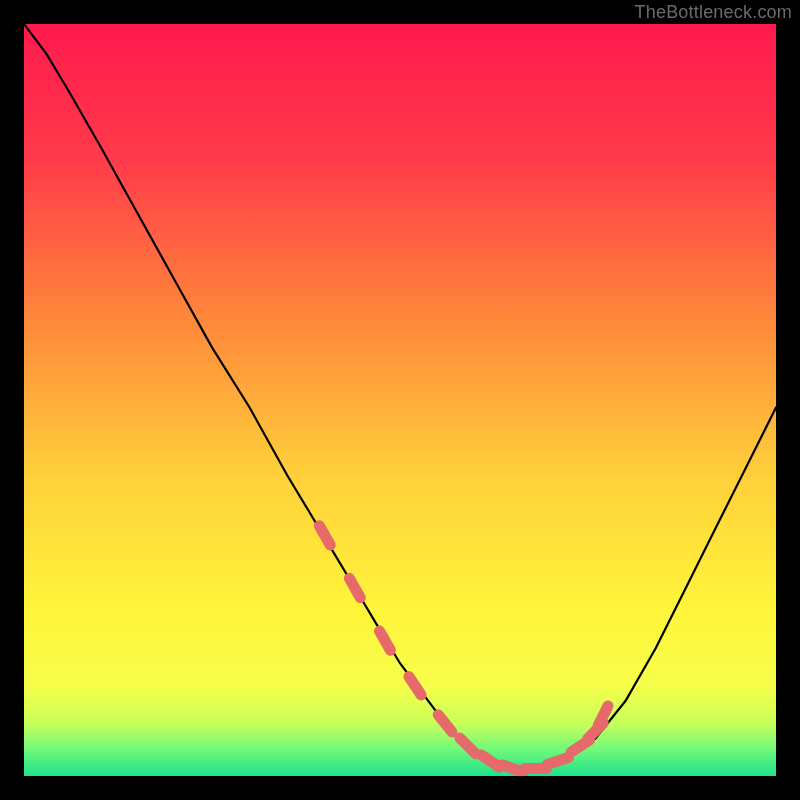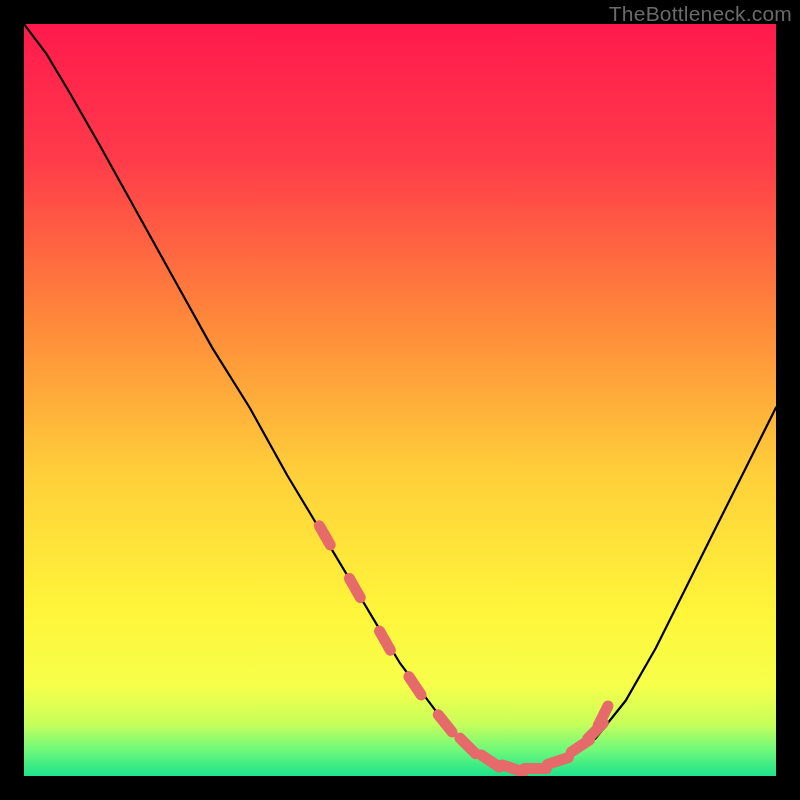--- a/index.html
+++ b/index.html
@@ -24,21 +24,21 @@
     left: 0;
     top: 0;
     width: 752px;
     height: 752px;
   }
   .watermark {
     position: absolute;
     top: 2px;
     right: 8px;
     color: #6a6a6a;
-    font-size: 21px;
+    font-size: 18px;
     font-weight: 500;
     letter-spacing: 0.2px;
     user-select: none;
   }
 </style>
 </head>
 <body>
 
 <div class="frame">
   <svg class="plot" viewBox="0 0 752 752" preserveAspectRatio="none">

